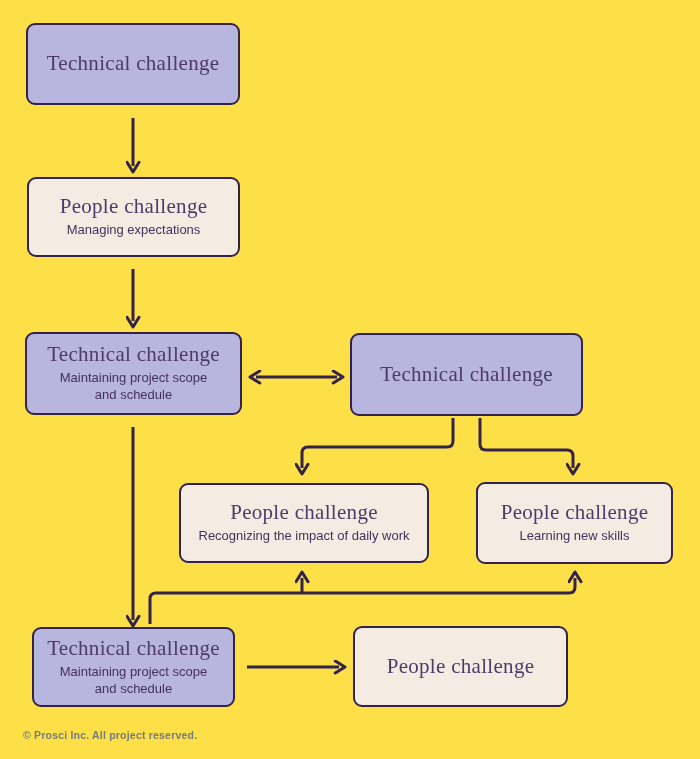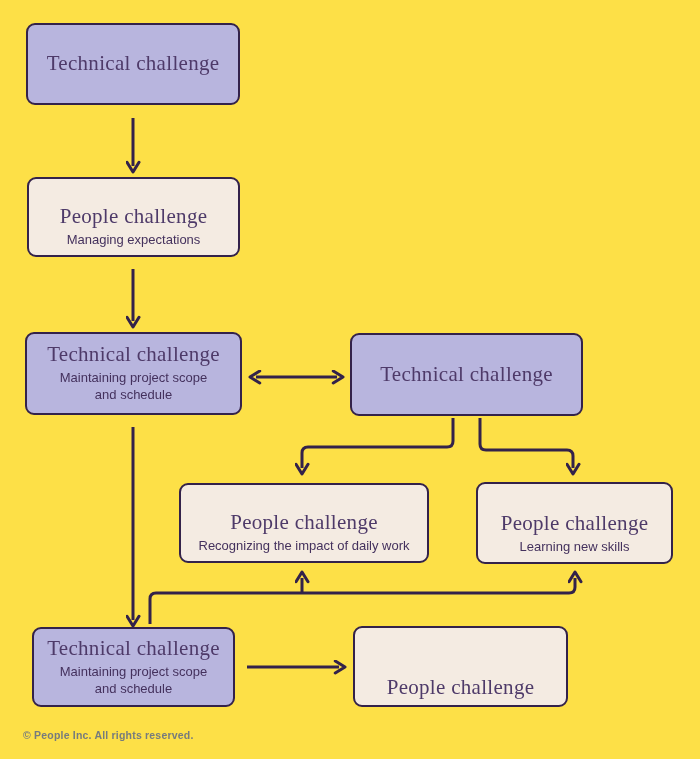--- a/index.html
+++ b/index.html
@@ -25,21 +25,21 @@
     border-radius: 9px;
     display: flex;
     flex-direction: column;
     align-items: center;
     justify-content: center;
     text-align: center;
     gap: 4px;
     padding: 6px 4px;
   }
   .node.technical { background: #b8b5de; }
-  .node.people    { background: #f4ebe2; justify-content: flex-end; }
+  .node.people    { background: #f4ebe2; }
   .node-title {
     font-family: "Liberation Serif", serif;
     font-size: 21px;
     color: #4e3a69;
     letter-spacing: 0.3px;
     line-height: 1.1;
   }
   .node-subtitle {
     font-family: "Liberation Sans", sans-serif;
     font-size: 13px;
@@ -123,15 +123,15 @@
 
   <div class="node technical n7">
     <div class="node-title">Technical challenge</div>
     <div class="node-subtitle sub-w150">Maintaining project scope and schedule</div>
   </div>
 
   <div class="node people n8">
     <div class="node-title">People challenge</div>
   </div>
 
-  <div class="copyright">© People Inc. All rights reserved.</div>
+  <div class="copyright">© Prosci Inc. All project reserved.</div>
 
 </div>
 
 </body></html>

